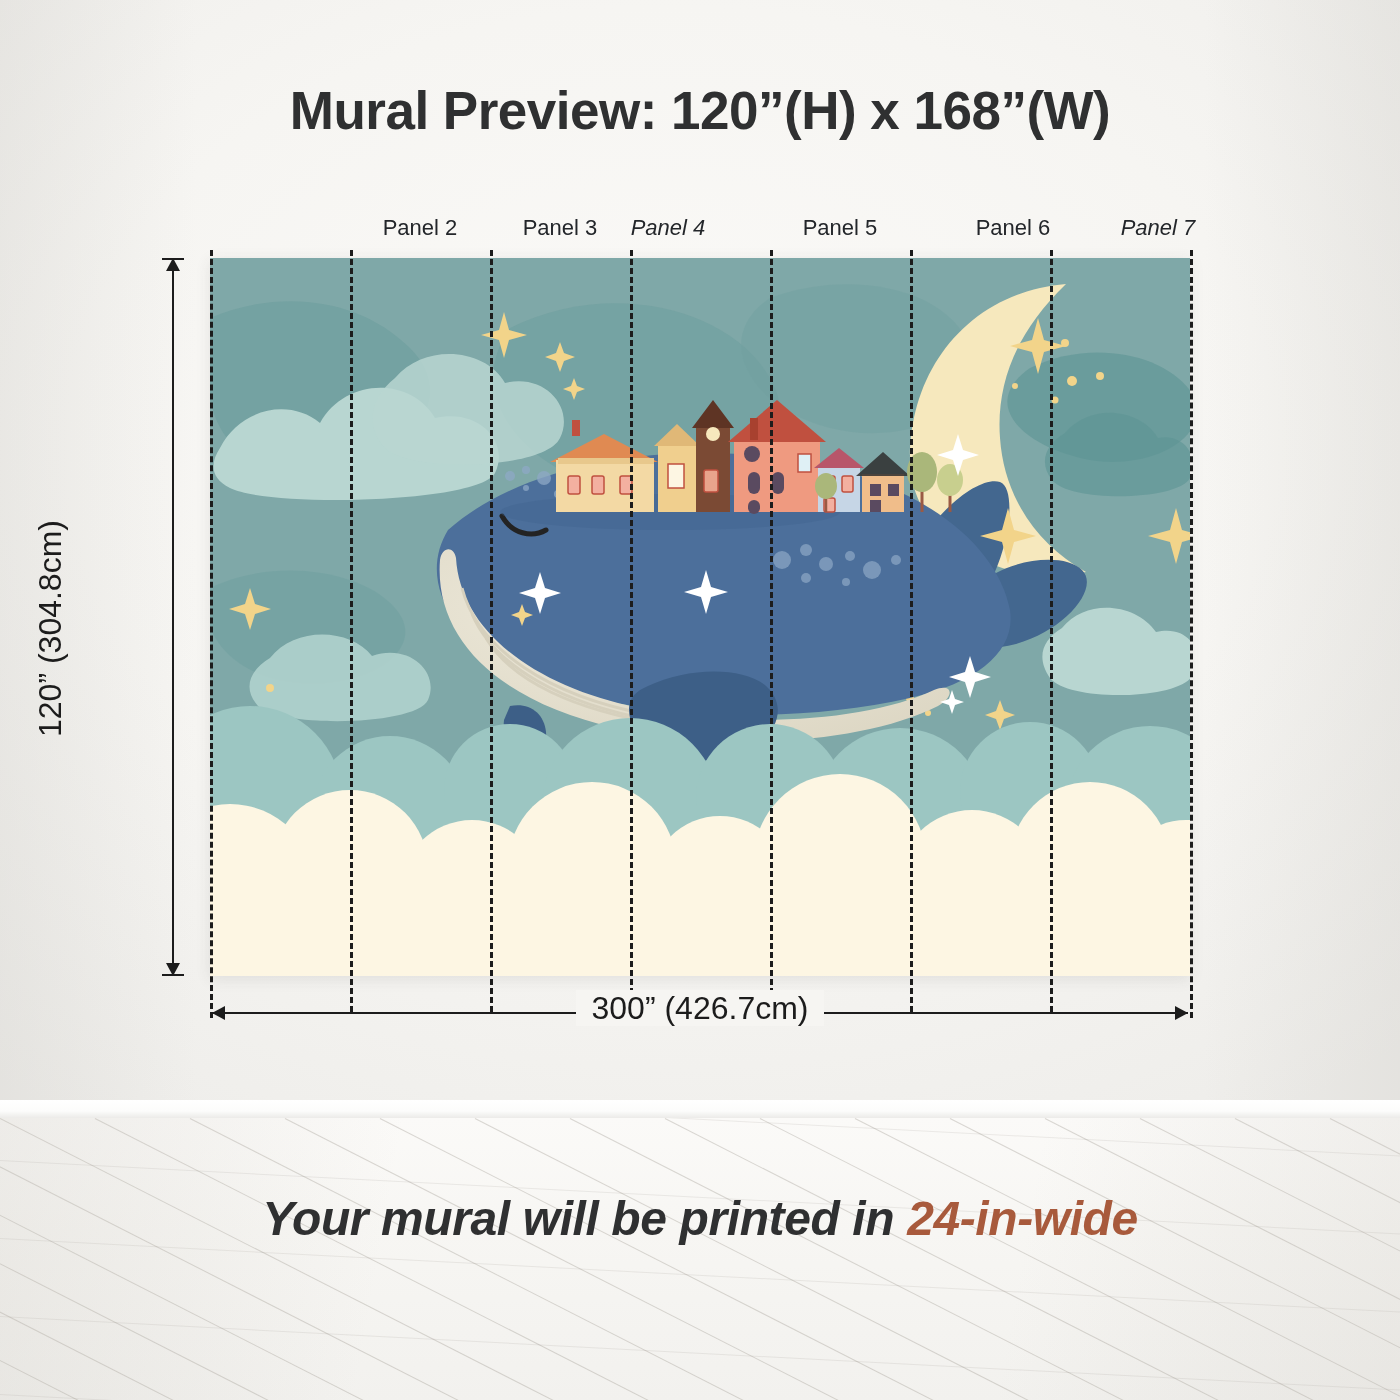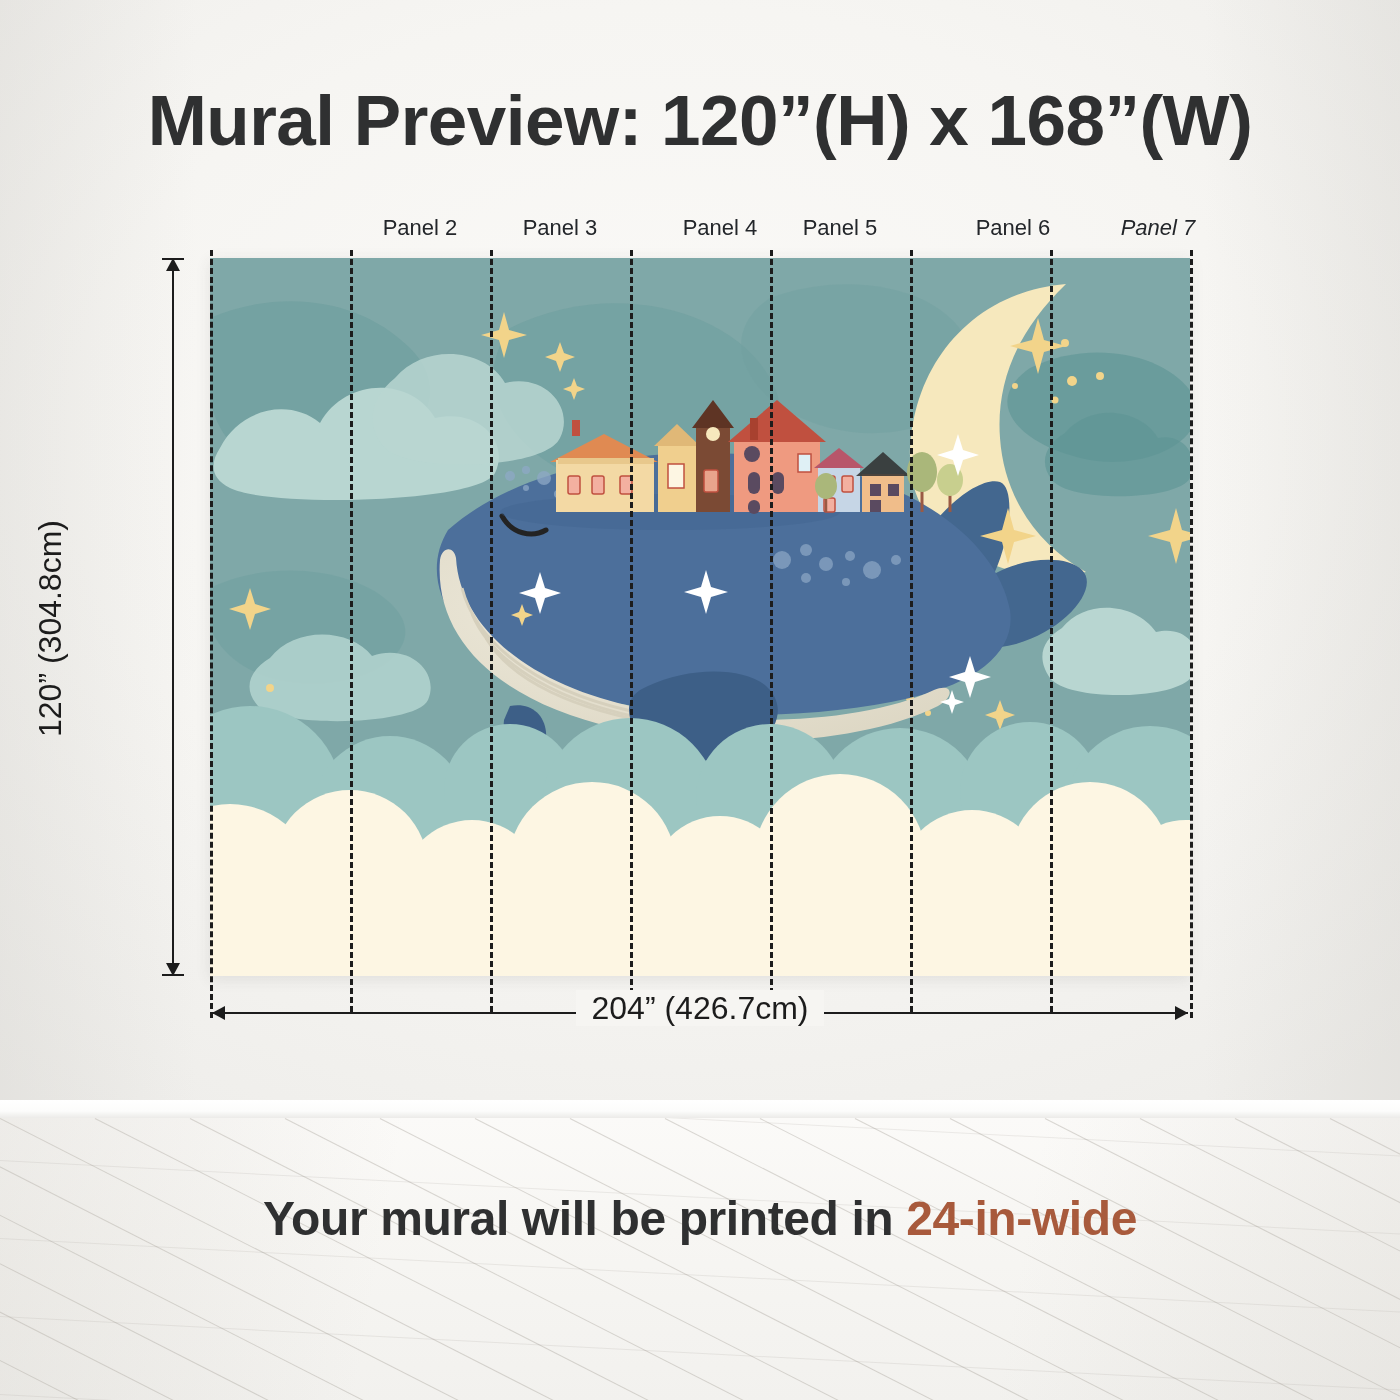--- a/index.html
+++ b/index.html
@@ -36,27 +36,28 @@
   .plank{position:absolute;background:rgba(140,134,124,.30);height:1px;transform-origin:left center;}
   .floor-shade{
     position:absolute;inset:0;
     background:linear-gradient(100deg, rgba(190,186,178,.22) 0%, rgba(255,255,255,0) 28%,
                rgba(255,255,255,0) 72%, rgba(190,186,178,.20) 100%);
   }
 
   
   .title{
     position:absolute;left:0;top:80px;width:1400px;text-align:center;
-    font-size:71px;font-weight:700;color:#2f3031;letter-spacing:-.5px;
+    font-size:53px;font-weight:700;color:#2f3031;letter-spacing:-.5px;
     white-space:nowrap;
   }
   .caption{
     position:absolute;left:0;top:1188px;width:1400px;text-align:center;
     font-size:48px;font-weight:700;color:#2f3031;line-height:1.28;
     letter-spacing:-.4px;
+    font-style:italic;
   }
   .caption .accent{color:#a85a3c;}
 
   
   .mural{
     position:absolute;left:210px;top:258px;width:980px;height:718px;
     overflow:hidden;background:#7fa8a8;
     box-shadow:0 3px 14px rgba(60,60,60,.10);
   }
   .sky{position:absolute;inset:0;background:#7fa8a8;}
@@ -117,21 +118,21 @@
   <div class="wall">
     <div class="wall-vig"></div>
   </div>
 
   <div class="title">Mural Preview: 120”(H) x 168”(W)</div>
 
   <div id="panel-labels">
       <div class="panel-label" style="left: 210px; width: 140px; margin-top: 48px;">Panel 1</div>
       <div class="panel-label" style="left: 350px; width: 140px;">Panel 2</div>
       <div class="panel-label" style="left: 490px; width: 140px;">Panel 3</div>
-      <div class="panel-label" style="left: 650px; width: 140px;">Panel 4</div>
+      <div class="panel-label" style="left: 598px; width: 140px; font-style: italic;">Panel 4</div>
       <div class="panel-label" style="left: 770px; width: 140px;">Panel 5</div>
       <div class="panel-label" style="left: 943px; width: 140px;">Panel 6</div>
       <div class="panel-label" style="left: 1088px; width: 140px; font-style: italic;">Panel 7</div>
     </div>
 
   <div class="mural">
     <div class="sky"></div>
 
     <svg width="980" height="718" viewBox="0 0 980 718">
       <defs>
@@ -330,21 +331,21 @@
       <div class="divider" style="left: 1050px;"></div>
       <div class="edge" style="left: 1190px;"></div>
     </div>
 
   <div class="v-arrow"></div>
   <div class="v-cap t"></div>
   <div class="v-cap b"></div>
   <div class="v-label">120” (304.8cm)</div>
 
   <div class="h-line"></div>
-  <div class="h-label"><span>204” (426.7cm)</span></div>
+  <div class="h-label"><span>300” (426.7cm)</span></div>
 
   <div class="baseboard"></div>
   <div class="floor">
     <div id="planks">
         <div class="plank" style="left: -570px; top: 0px; width: 640px; transform: rotate(27deg);"></div>
         <div class="plank" style="left: -475px; top: 0px; width: 640px; transform: rotate(27deg);"></div>
         <div class="plank" style="left: -380px; top: 0px; width: 640px; transform: rotate(27deg);"></div>
         <div class="plank" style="left: -285px; top: 0px; width: 640px; transform: rotate(27deg);"></div>
         <div class="plank" style="left: -190px; top: 0px; width: 640px; transform: rotate(27deg);"></div>
         <div class="plank" style="left: -95px; top: 0px; width: 640px; transform: rotate(27deg);"></div>

